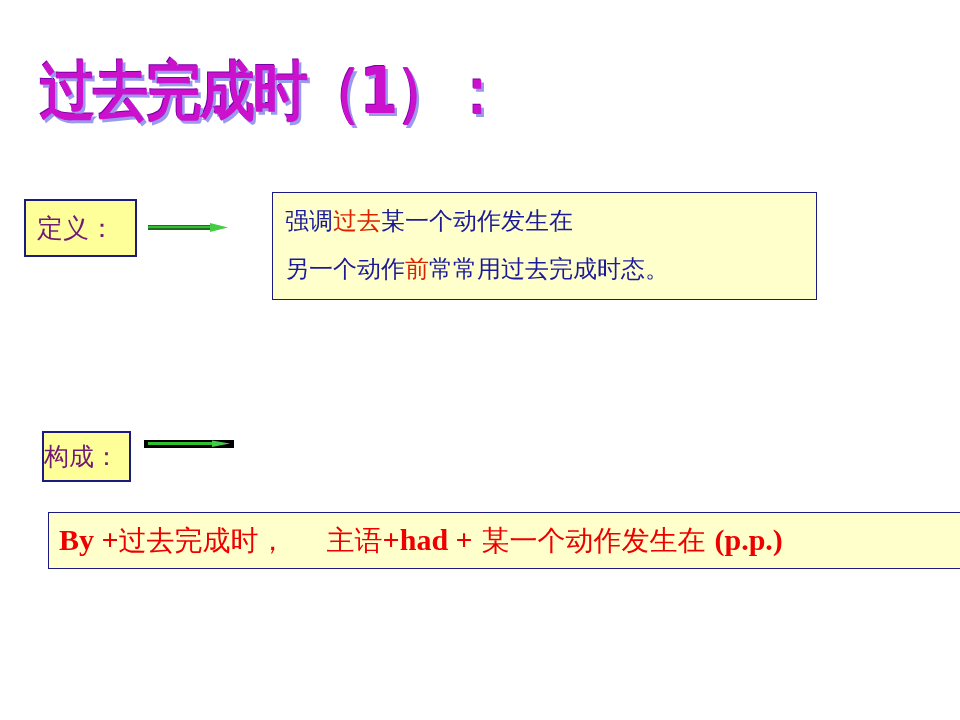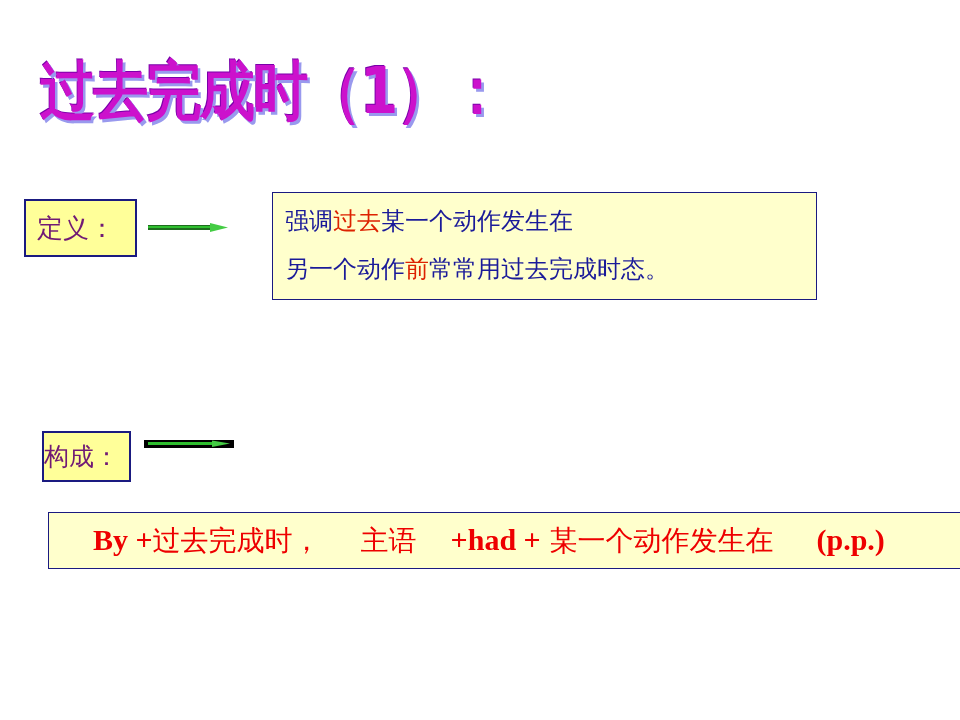--- a/index.html
+++ b/index.html
@@ -32,21 +32,21 @@
     color: #1a1a99; font-size: 24px; padding: 8px 0 0 12px;
   }
   .def-line { height: 48px; line-height: 40px; white-space: nowrap; }
   .red { color: #dd2200; }
   .formula-box {
     position: absolute; left: 48px; top: 512px; width: 915px; height: 57px;
     background: #ffffcc; border: 1.5px solid #1a1a80; box-sizing: border-box;
     color: #ee0000; font-size: 28px; line-height: 54px; padding-left: 10px;
     white-space: nowrap;
   }
-  .formula-box b { font-family: "Liberation Serif", serif; font-size: 30px; margin-left: 34px; }
+  .formula-box b { font-family: "Liberation Serif", serif; font-size: 30px; }
   .gap { display: inline-block; width: 40px; }
 </style>
 </head>
 <body>
 
 <h1 class="title">过去完成时（1）：</h1>
 
 <div class="label-box label-def">
   <span>定义：</span>
 </div>

